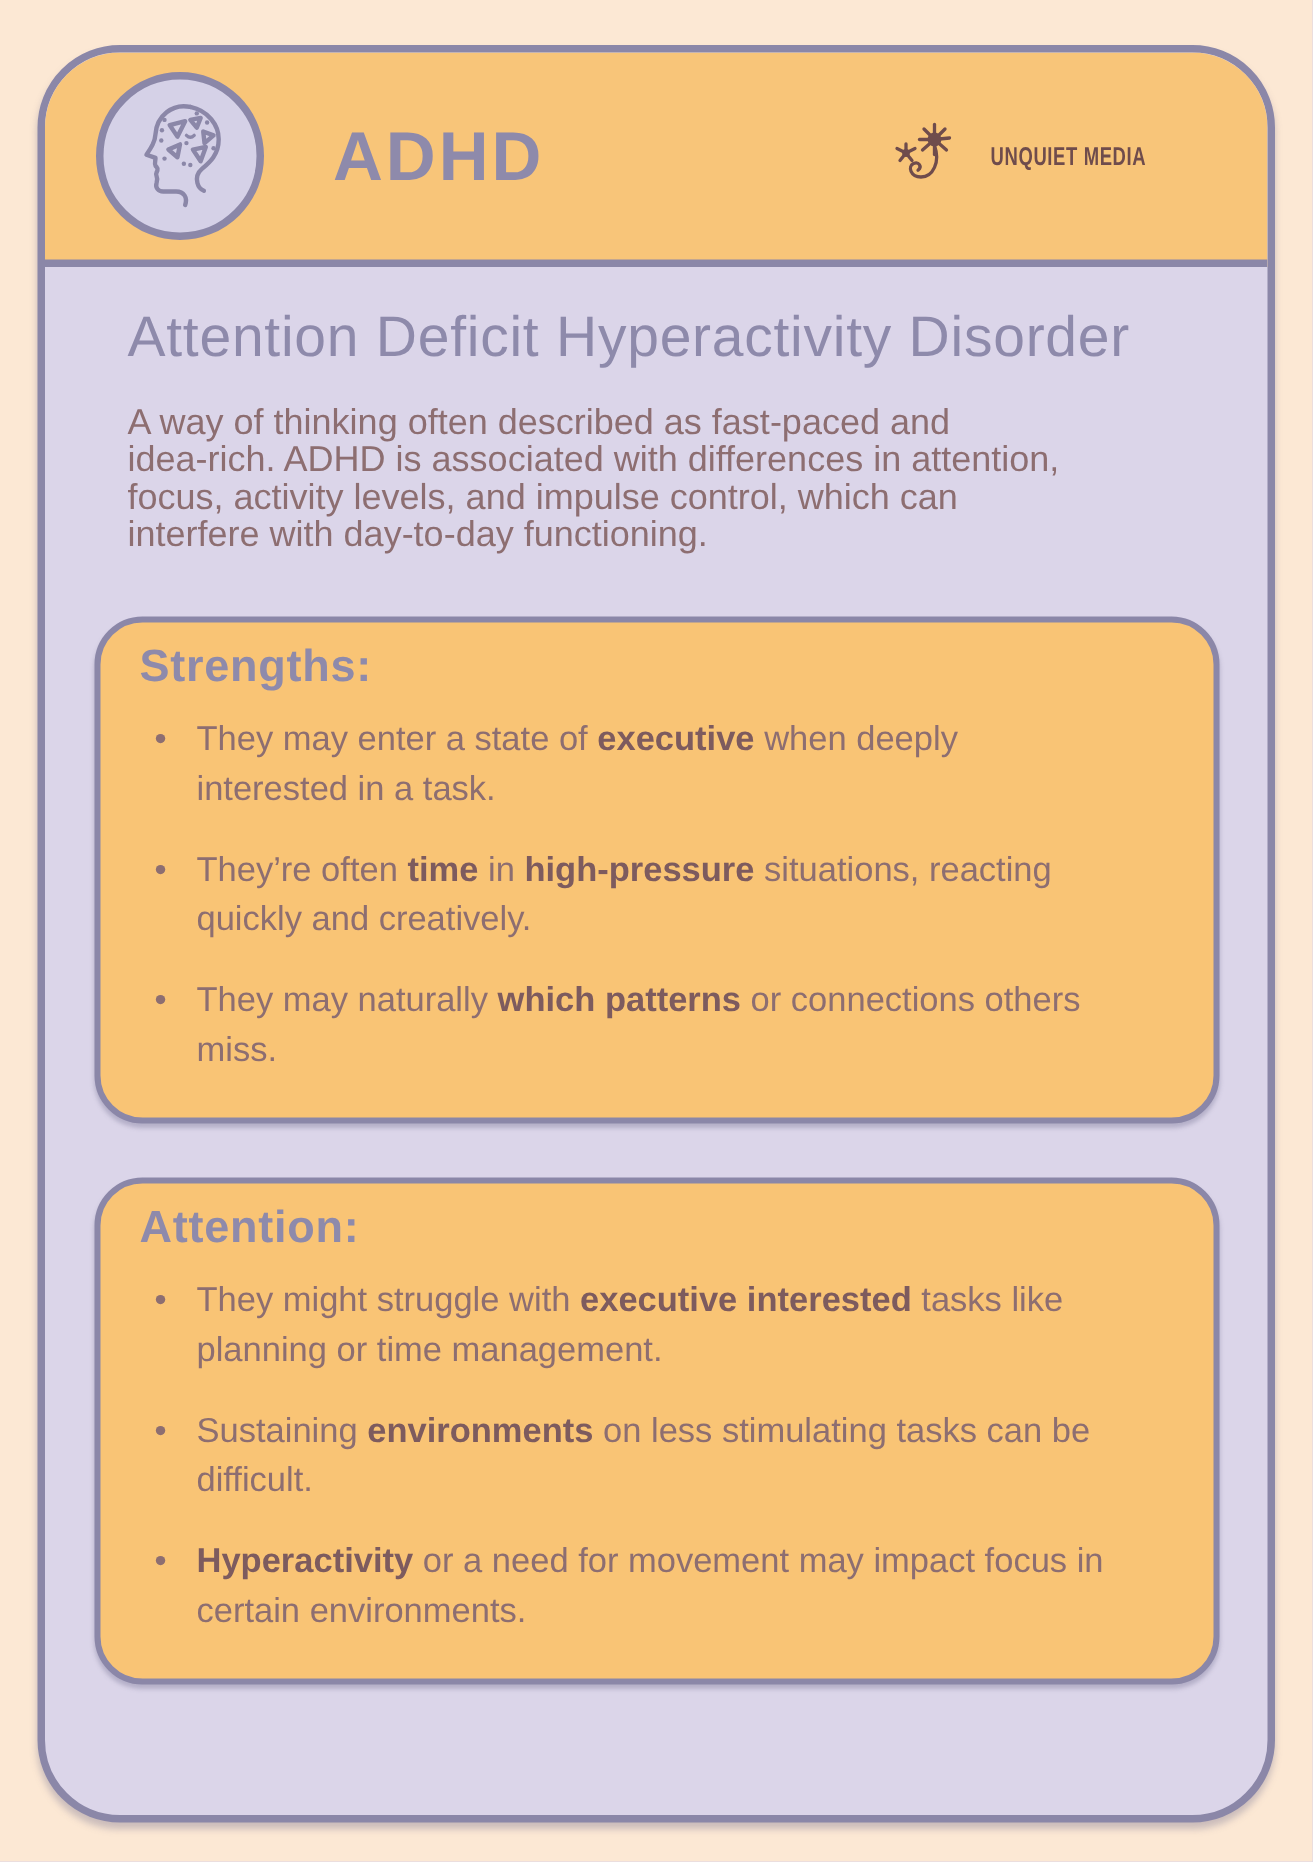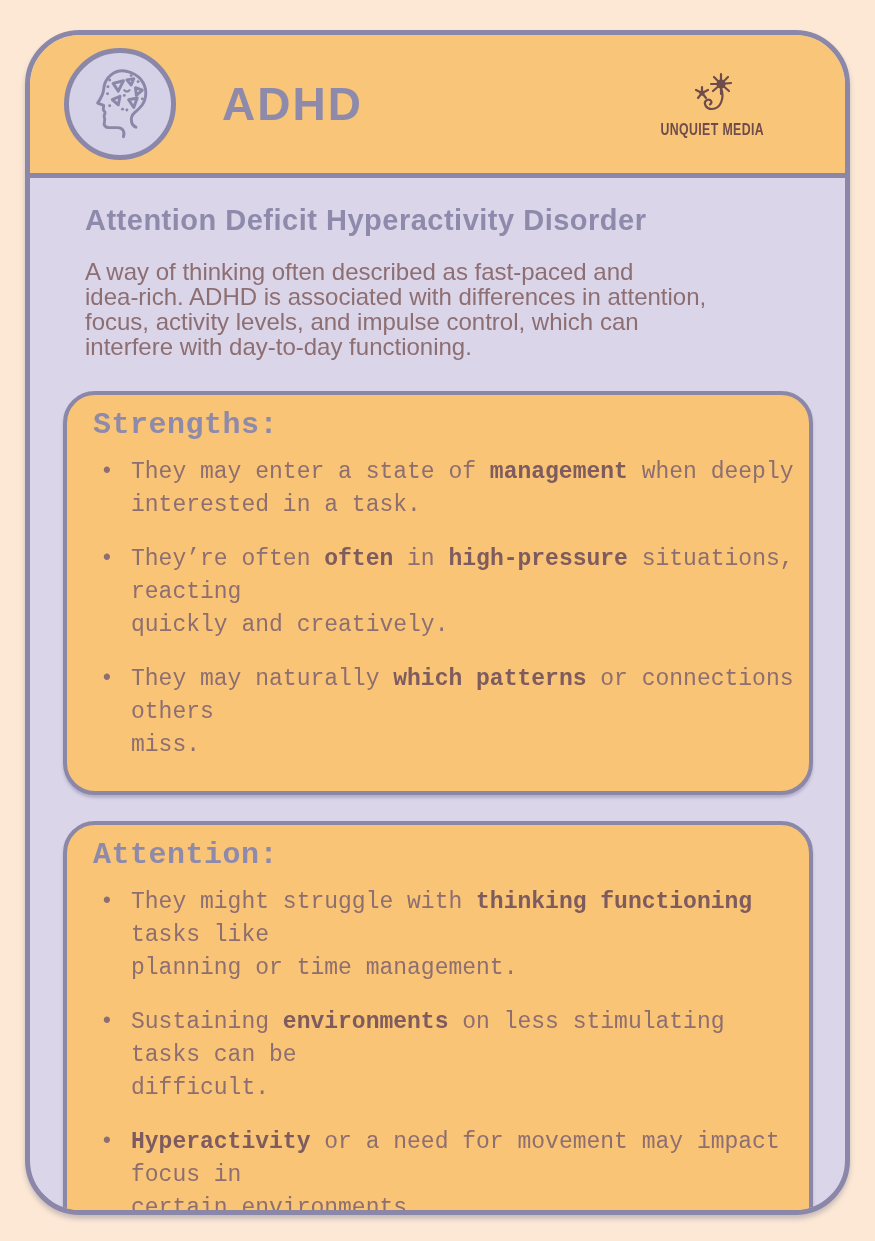--- a/index.html
+++ b/index.html
@@ -54,61 +54,60 @@
   .icon-circle svg{width:86px;height:86px;}
   .main-title{
     font-size:46px;
     font-weight:bold;
     letter-spacing:2px;
     color:var(--heading_purple);
     margin-left:46px;
   }
   .brand{
     margin-left:auto;
-    display:flex;flex-direction:column;align-items:center;
+    display:flex;flex-direction:row;align-items:center;
     color:var(--brand_brown);
   }
   .brand svg{width:70px;height:48px;margin-bottom:1px;}
   .brand-name{
     font-size:15px;
     letter-spacing:.5px;
     transform:scaleX(.82) scaleY(1.15);
     white-space:nowrap;
     font-weight:bold;
   }
   .card-body{
     padding:26px 30px 0 55px;
     flex:1 1 auto;
     display:flex;
     flex-direction:column;
   }
   .intro-title{
-    font-size:29px;
-    font-weight:bold;
+    font-size:38px;
+    font-weight:normal;
     color:var(--heading_purple);
     margin-bottom:22px;
     letter-spacing:.5px;
   }
   .intro-paragraph{
     font-size:24px;
     line-height:25px;
     color:var(--text_mauve);
     white-space:pre-wrap;
     margin-bottom:22px;
     width:760px;
   }
   .panel{
-    margin:10px 3px 16px -22px;
+    margin:20px 3px 16px -22px;
     width:750px;
     background:var(--panel_orange);
     border:4px solid var(--border_purple);
     border-radius:32px;
     box-shadow:0 3px 3px rgba(110,105,140,.35);
     padding:13px 14px 8px 26px;
-    font-family:Liberation Mono, monospace;
   }
   .panel-heading{
     font-size:30px;
     font-weight:bold;
     color:var(--heading_purple);
     letter-spacing:.5px;
     margin-bottom:14px;
   }
   .panel ul{list-style:none;}
   .panel li{
@@ -189,42 +188,42 @@
     <p class="intro-paragraph">A way of thinking often described as fast-paced and
 idea-rich. ADHD is associated with differences in attention,
 focus, activity levels, and impulse control, which can
 interfere with day-to-day functioning.</p>
 
     <section class="panel">
       <h3 class="panel-heading">Strengths:</h3>
       <ul>
         <li>
           <span class="bullet">•</span>
-          <span class="li-text">They may enter a state of <strong>management</strong> when deeply
+          <span class="li-text">They may enter a state of <strong>executive</strong> when deeply
 interested in a task.</span>
         </li>
         <li>
           <span class="bullet">•</span>
-          <span class="li-text">They’re often <strong>often</strong> in <strong>high-pressure</strong> situations, reacting
+          <span class="li-text">They’re often <strong>time</strong> in <strong>high-pressure</strong> situations, reacting
 quickly and creatively.</span>
         </li>
         <li>
           <span class="bullet">•</span>
           <span class="li-text">They may naturally <strong>which patterns</strong> or connections others
 miss.</span>
         </li>
       </ul>
     </section>
 
     <section class="panel">
       <h3 class="panel-heading">Attention:</h3>
       <ul>
         <li>
           <span class="bullet">•</span>
-          <span class="li-text">They might struggle with <strong>thinking functioning</strong> tasks like
+          <span class="li-text">They might struggle with <strong>executive interested</strong> tasks like
 planning or time management.</span>
         </li>
         <li>
           <span class="bullet">•</span>
           <span class="li-text">Sustaining <strong>environments</strong> on less stimulating tasks can be
 difficult.</span>
         </li>
         <li>
           <span class="bullet">•</span>
           <span class="li-text"><strong>Hyperactivity</strong> or a need for movement may impact focus in

